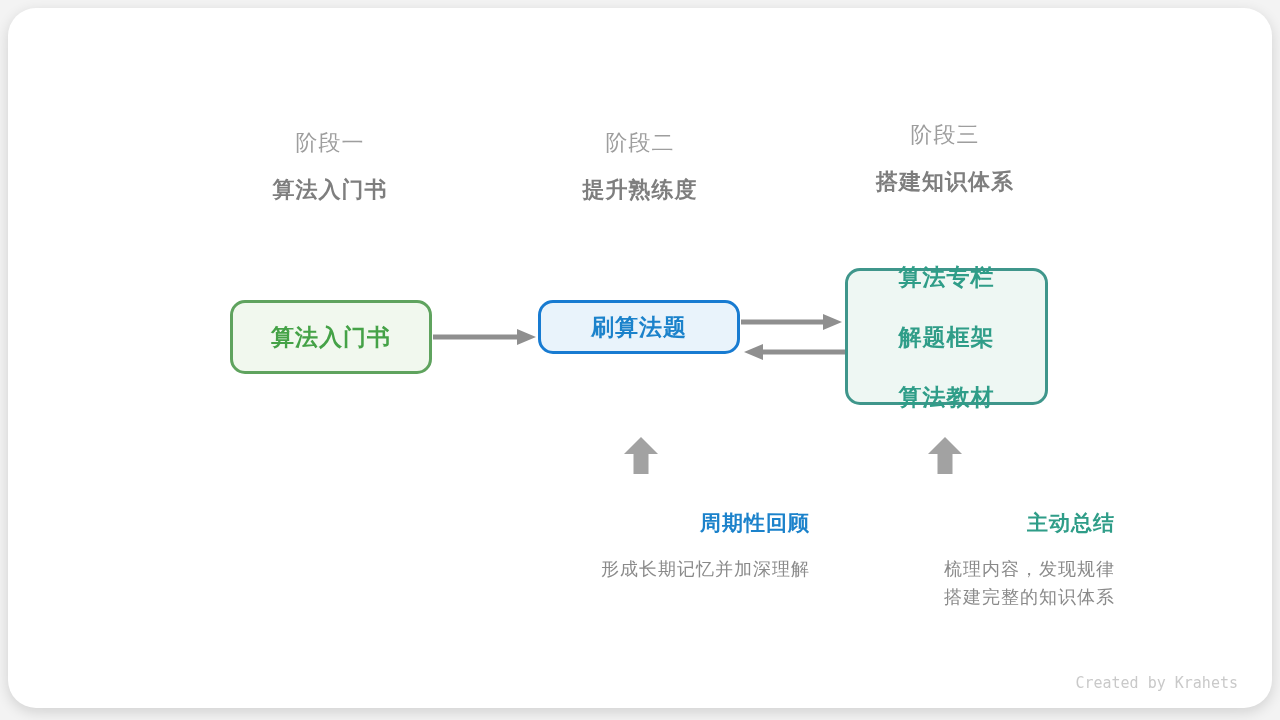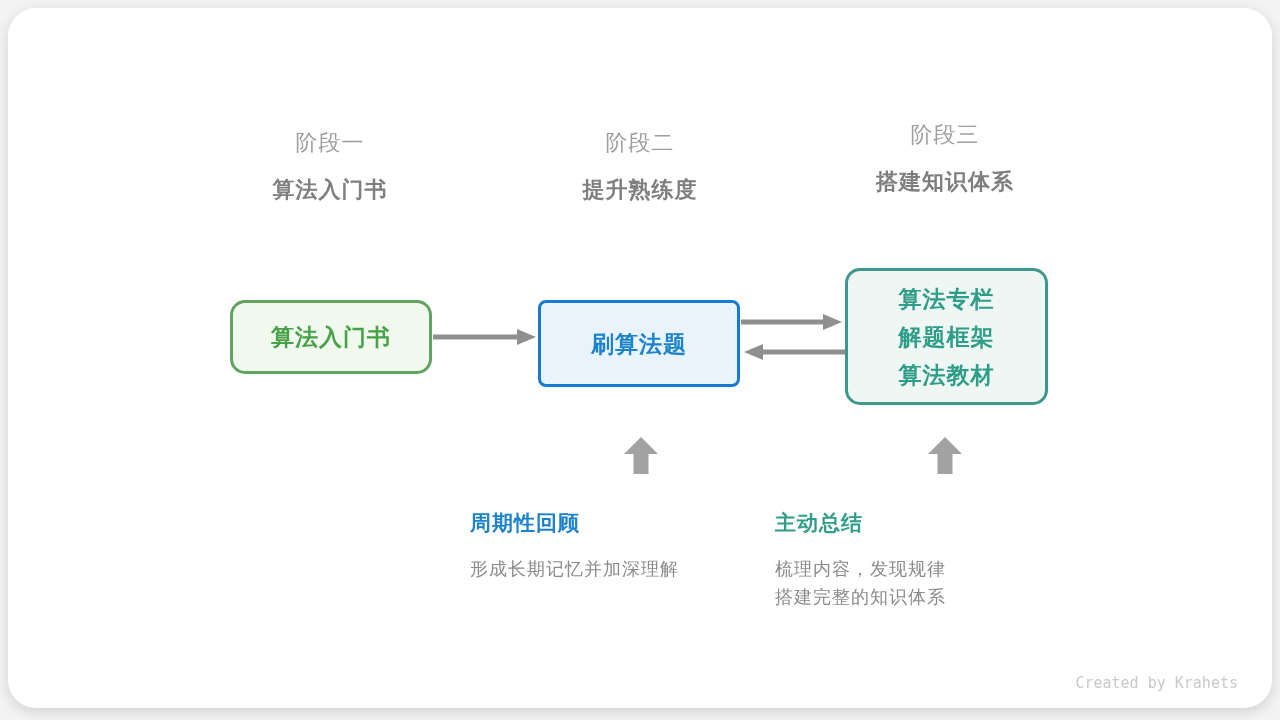--- a/index.html
+++ b/index.html
@@ -37,27 +37,27 @@
   
   .node{
     position:absolute;box-sizing:border-box;border:3px solid;
     border-radius:15px;display:flex;flex-direction:column;
     align-items:center;justify-content:center;
     font-size:23px;font-weight:bold;letter-spacing:1px;
   }
   .node .node-line{line-height:38px;}
   .node.green{background:var(--green-bg);border-color:var(--green-border);color:var(--green-text);}
   .node.blue{background:var(--blue-bg);border-color:var(--blue-border);color:var(--blue-text);}
-  .node.teal{background:var(--teal-bg);border-color:var(--teal-border);color:var(--teal-text);}
+  .node.teal{background:var(--teal-bg);border-color:var(--teal-border);color:var(--teal-text);gap:22px;}
   
   svg.harrow line{stroke:var(--arrow-gray);stroke-width:5;}
   svg.harrow polygon{fill:var(--arrow-gray);}
   svg.uparrow polygon{fill:var(--block-arrow-gray);}
   
-  .annotation{position:absolute;width:340px;text-align:left;}
+  .annotation{position:absolute;width:340px;text-align:right;}
   .annotation-title{font-size:21px;font-weight:bold;line-height:30px;letter-spacing:1px;}
   .annotation.blue .annotation-title{color:var(--blue-text);}
   .annotation.teal .annotation-title{color:var(--teal-text);}
   .annotation-desc{margin-top:17px;font-size:18px;line-height:28px;color:var(--desc-gray);letter-spacing:1px;}
   
   .credit{
     position:absolute;right:42px;top:674px;
     font-family:"DejaVu Sans Mono","Liberation Mono",monospace;
     font-size:15px;color:var(--credit-gray);
   }
@@ -77,21 +77,21 @@
 </div>
 <div class="stage-col" style="left:795px;top:120px;">
   <div class="stage-label">阶段三</div>
   <div class="stage-title">搭建知识体系</div>
 </div>
 
 <div class="node green" style="left:230px;top:300px;width:202px;height:74px;">
   <div class="node-line">算法入门书</div>
 </div>
 
-<div class="node blue" style="left:538px;top:300px;width:202px;height:87px;border-radius:8px;">
+<div class="node blue" style="left:538px;top:300px;width:202px;height:54px;">
   <div class="node-line">刷算法题</div>
 </div>
 
 <div class="node teal" style="left:845px;top:268px;width:203px;height:137px;">
   <div class="node-line">算法专栏</div>
   <div class="node-line">解题框架</div>
   <div class="node-line">算法教材</div>
 </div>
 
 <svg class="harrow abs" style="left:432px;top:325px;" width="108" height="24">

